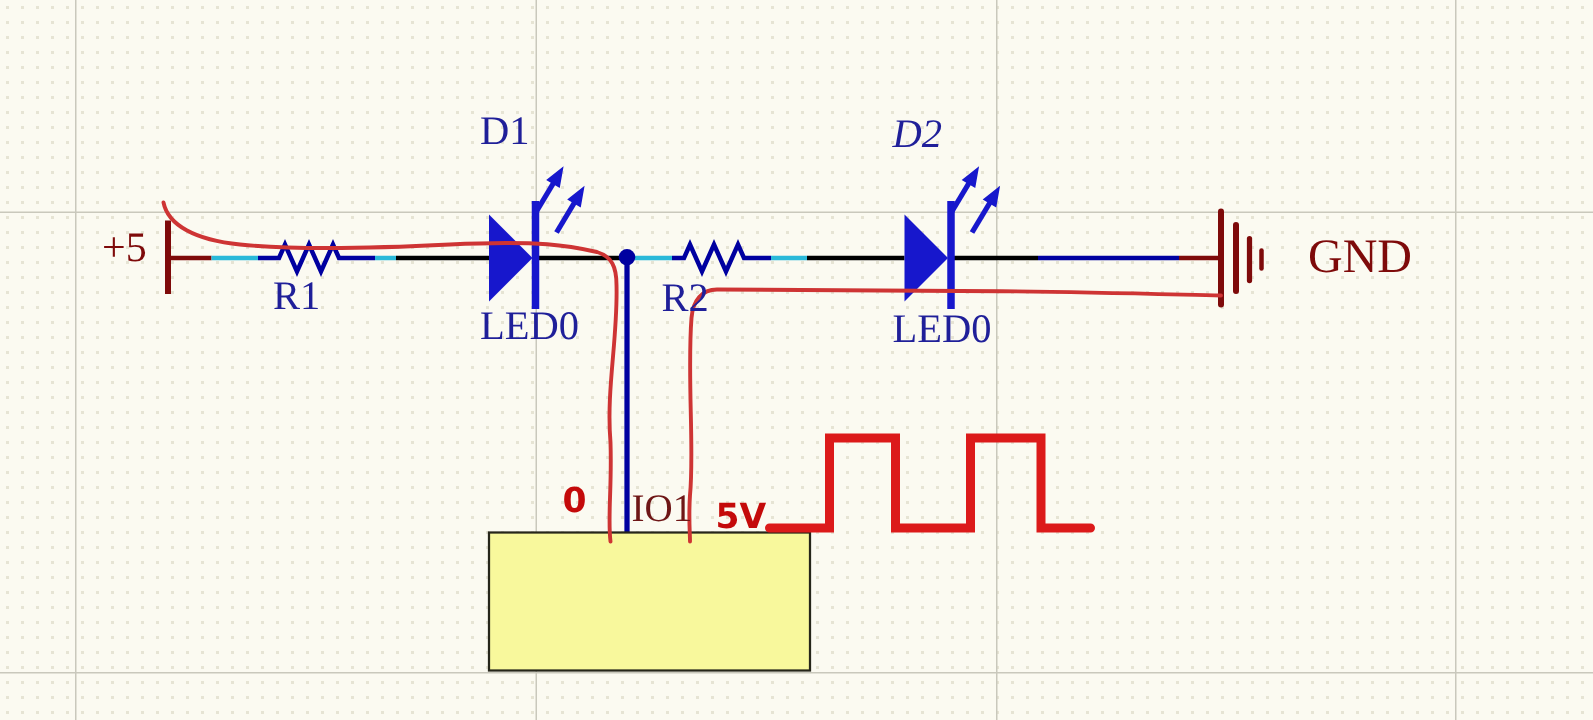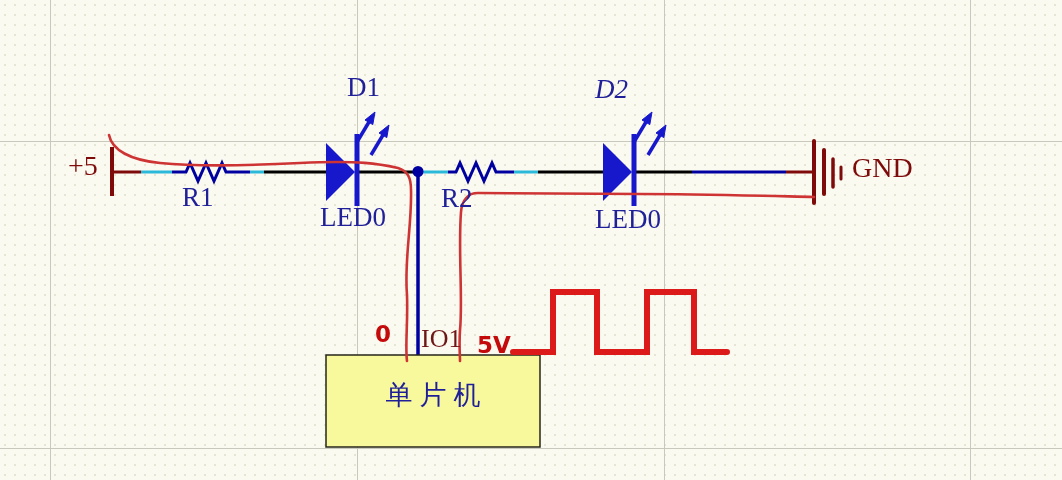--- a/index.html
+++ b/index.html
@@ -101,32 +101,31 @@
     <path fill="none" stroke="#CE3434" stroke-width="2.6" stroke-linecap="round" d="M814,197 C770,196 700,194 640,194 C580,194 520,193 478,193
          C468,193 462,200 461,212 C458,250 463,300 460,330 C459,345 460,355 460,361"></path>
 
     <path fill="none" stroke="#DC1A1A" stroke-width="6" stroke-linecap="round" stroke-linejoin="miter" d="M513,352 L553,352 L553,292 L597,292 L597,352 L647,352 L647,292 L694,292 L694,352 L727,352"></path>
   </svg>
 
   <span class="lbl dred" style="left:68px;top:152px;font-size:28px;">+5</span>
 
   <span class="lbl navy ref" style="left:182px;top:184px;">R1</span>
 
-  <span class="lbl navy ref" style="left:320px;top:74px;margin-left:27px;">D1</span>
+  <span class="lbl navy ref" style="left:320px;top:74px;">D1</span>
 
   <span class="lbl navy ref" style="left:320px;top:204px;">LED0</span>
 
   <span class="lbl navy ref" style="left:441px;top:185px;">R2</span>
 
   <span class="lbl navy ref" style="left:595px;top:76px;font-style:italic;">D2</span>
 
   <span class="lbl navy ref" style="left:595px;top:206px;">LED0</span>
 
-  <span class="lbl dred" style="left:852px;top:154px;font-size:28px;">GND</span>
+  <span class="lbl dred" style="left:872px;top:154px;font-size:32px;">GND</span>
 
   <span class="lbl" style="left:421px;top:326px;font-size:26px;color:#6E1616;text-align:center;">IO1</span>
 
   <span class="lbl annot" style="left:375px;top:323px;">0</span>
 
   <span class="lbl annot" style="left:477px;top:334px;">5V</span>
 
-  <span class="lbl mcu-label">单片机</span>
 </div>
 
 </body></html>

